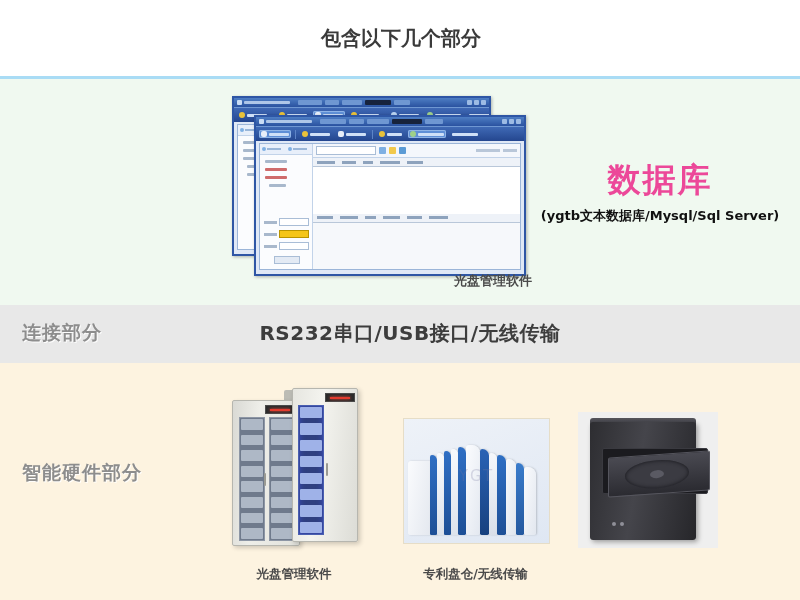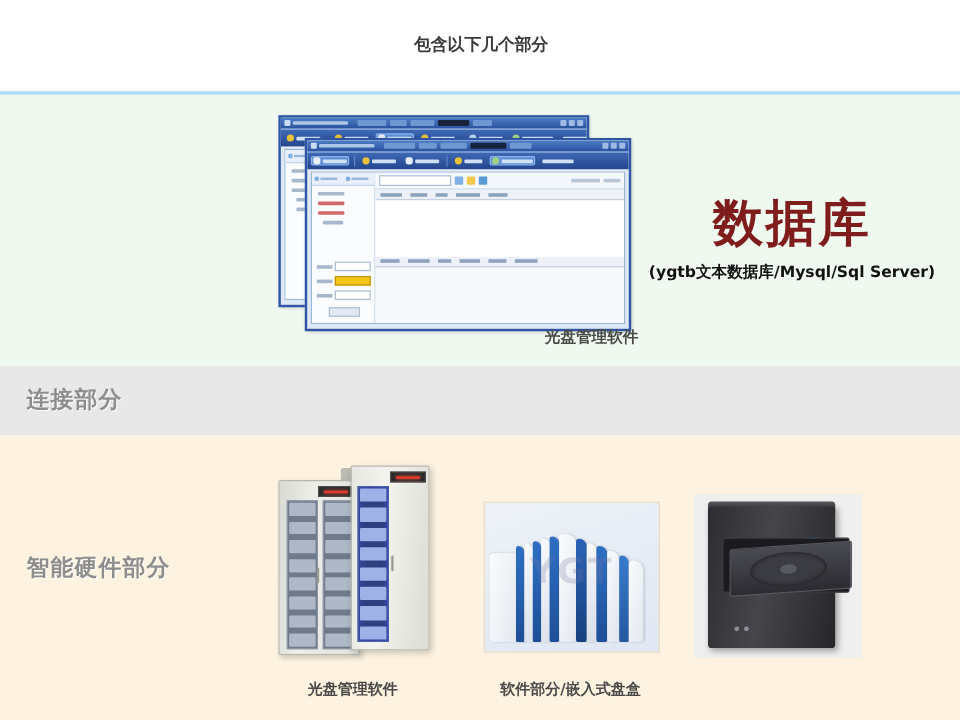--- a/index.html
+++ b/index.html
@@ -14,21 +14,21 @@
   .header{
     position:absolute;left:0;top:0;width:800px;height:76px;
     background:#ffffff;
     display:flex;align-items:center;justify-content:center;
   }
   .header-inner{display:flex;align-items:baseline;white-space:nowrap;}
   .title-main{
     font-size:29px;font-weight:bold;color:#3a3a3a;letter-spacing:1px;
   }
   .title-sub{
-    font-size:14px;font-weight:bold;color:#3a3a3a;margin-left:2px;
+    font-size:20px;font-weight:bold;color:#3a3a3a;margin-left:2px;
   }
   .header-rule{
     position:absolute;left:0;top:76px;width:800px;height:3px;
     background:#a9dcf5;
   }
 
   
   .band{position:absolute;left:0;width:800px;}
   .band-software{top:79px;height:226px;background:#f0f9f0;}
   .band-connect{top:305px;height:58px;background:#e8e8e8;}
@@ -132,21 +132,21 @@
   .grid-body{flex:1;background:#ffffff;}
   .grid-lower{flex:1;background:#f6f8fb;}
 
   .shot-caption{
     position:absolute;left:232px;top:272px;width:300px;text-align:right;
     font-size:13px;color:#4a4a4a;font-weight:bold;
   }
 
   
   .db{position:absolute;left:520px;top:158px;width:280px;text-align:center;}
-  .db-title{font-size:42px;font-weight:bold;color:#7f1d1d;letter-spacing:2px;}
+  .db-title{font-size:33px;font-weight:bold;color:#ec4899;letter-spacing:2px;}
   .db-sub{font-size:13px;font-weight:bold;color:#111;margin-top:4px;}
 
   
   .conn-text{
     position:absolute;left:200px;top:320px;width:420px;text-align:center;
     font-size:20px;font-weight:bold;color:#3d3d3d;letter-spacing:.5px;
   }
 
   
   .photo{position:absolute;overflow:hidden;}
@@ -174,21 +174,21 @@
   .led i{display:block;width:70%;height:2px;background:#e23b2e;box-shadow:0 0 3px #ff4a3a;}
   .handle{position:absolute;width:2px;height:13px;background:#9a9a93;border-radius:1px;}
 
   
   .ph-tray{left:403px;top:418px;width:145px;height:124px;
     background:linear-gradient(160deg,#eef2f8 0%,#dfe7f3 100%);
     border:1px solid #e6ddc7;}
   .blade{position:absolute;bottom:8px;border-radius:3px 8px 2px 2px;
     box-shadow:1px 0 2px rgba(0,0,0,.18);}
   .wm{position:absolute;left:50%;top:46%;transform:translate(-50%,-50%) ;
-    font-size:29px;font-weight:bold;color:rgba(120,120,160,.25);letter-spacing:2px;}
+    font-size:15px;font-weight:normal;color:rgba(120,120,160,.25);letter-spacing:2px;}
 
   
   .ph-pc{left:578px;top:412px;width:140px;height:136px;background:#efefef;}
   .pc-case{position:absolute;left:12px;top:10px;width:106px;height:118px;
     background:linear-gradient(100deg,#2d2d31 0%,#45454b 45%,#26262a 100%);
     border-radius:3px;box-shadow:2px 2px 5px rgba(0,0,0,.35);}
   .pc-top{position:absolute;left:12px;top:6px;width:106px;height:10px;
     background:linear-gradient(#55555c,#34343a);border-radius:3px 3px 0 0;}
   .drive-slot{position:absolute;left:24px;top:36px;width:104px;height:44px;
     background:#1b1b1f;border:1px solid #3a3a40;border-radius:2px;}
@@ -422,20 +422,21 @@
 
   <div class="shot-caption">光盘管理软件</div>
 
   <div class="db">
     <div class="db-title">数据库</div>
     <div class="db-sub">(ygtb文本数据库/Mysql/Sql Server)</div>
   </div>
 
   <div class="band band-connect"></div>
   <div class="band-label lbl-connect">连接部分</div>
+  <div class="conn-text">RS232串口/USB接口/无线传输</div>
 
   <div class="band band-hardware"></div>
   <div class="band-label lbl-hardware">智能硬件部分</div>
 
   <div class="photo ph-cab">
     <div class="cab cab-side"></div>
 
     <div class="cab cab-a">
       <div class="led" style="left:32px;top:4px;width:28px">
           <i></i>
@@ -491,21 +492,21 @@
     <i class="blade" style="left:54px;width:8px;height:88px;background:linear-gradient(#2f6fc4,#1d4f96);"></i>
     <i class="blade" style="left:62px;width:14px;height:90px;background:linear-gradient(100deg,#fbfcfe,#e3e8f0);"></i>
     <i class="blade" style="left:76px;width:9px;height:86px;background:linear-gradient(#2a63b5,#17417f);"></i>
     <i class="blade" style="left:85px;width:8px;height:82px;background:linear-gradient(#f5f7fb,#d9dfe9);"></i>
     <i class="blade" style="left:93px;width:9px;height:80px;background:linear-gradient(#2f6fc4,#1d4f96);"></i>
     <i class="blade" style="left:102px;width:10px;height:76px;background:linear-gradient(100deg,#f8fafc,#dfe5ee);"></i>
     <i class="blade" style="left:112px;width:8px;height:72px;background:linear-gradient(#3a7ccb,#24589f);"></i>
     <i class="blade" style="left:120px;width:12px;height:68px;background:linear-gradient(100deg,#fafbfd,#e2e7ef);"></i>
     <span class="wm">YGT</span>
   </div>
-  <div class="hw-caption" style="left:398px;top:566px;width:155px;">软件部分/嵌入式盘盒</div>
+  <div class="hw-caption" style="left:398px;top:566px;width:155px;">专利盘仓/无线传输</div>
 
   <div class="photo ph-pc">
     <div class="pc-top"></div>
     <div class="pc-case">
       <div class="pc-badge"></div>
       <div class="pc-leds">
           <i></i>
           <i></i>
         </div>
     </div>

